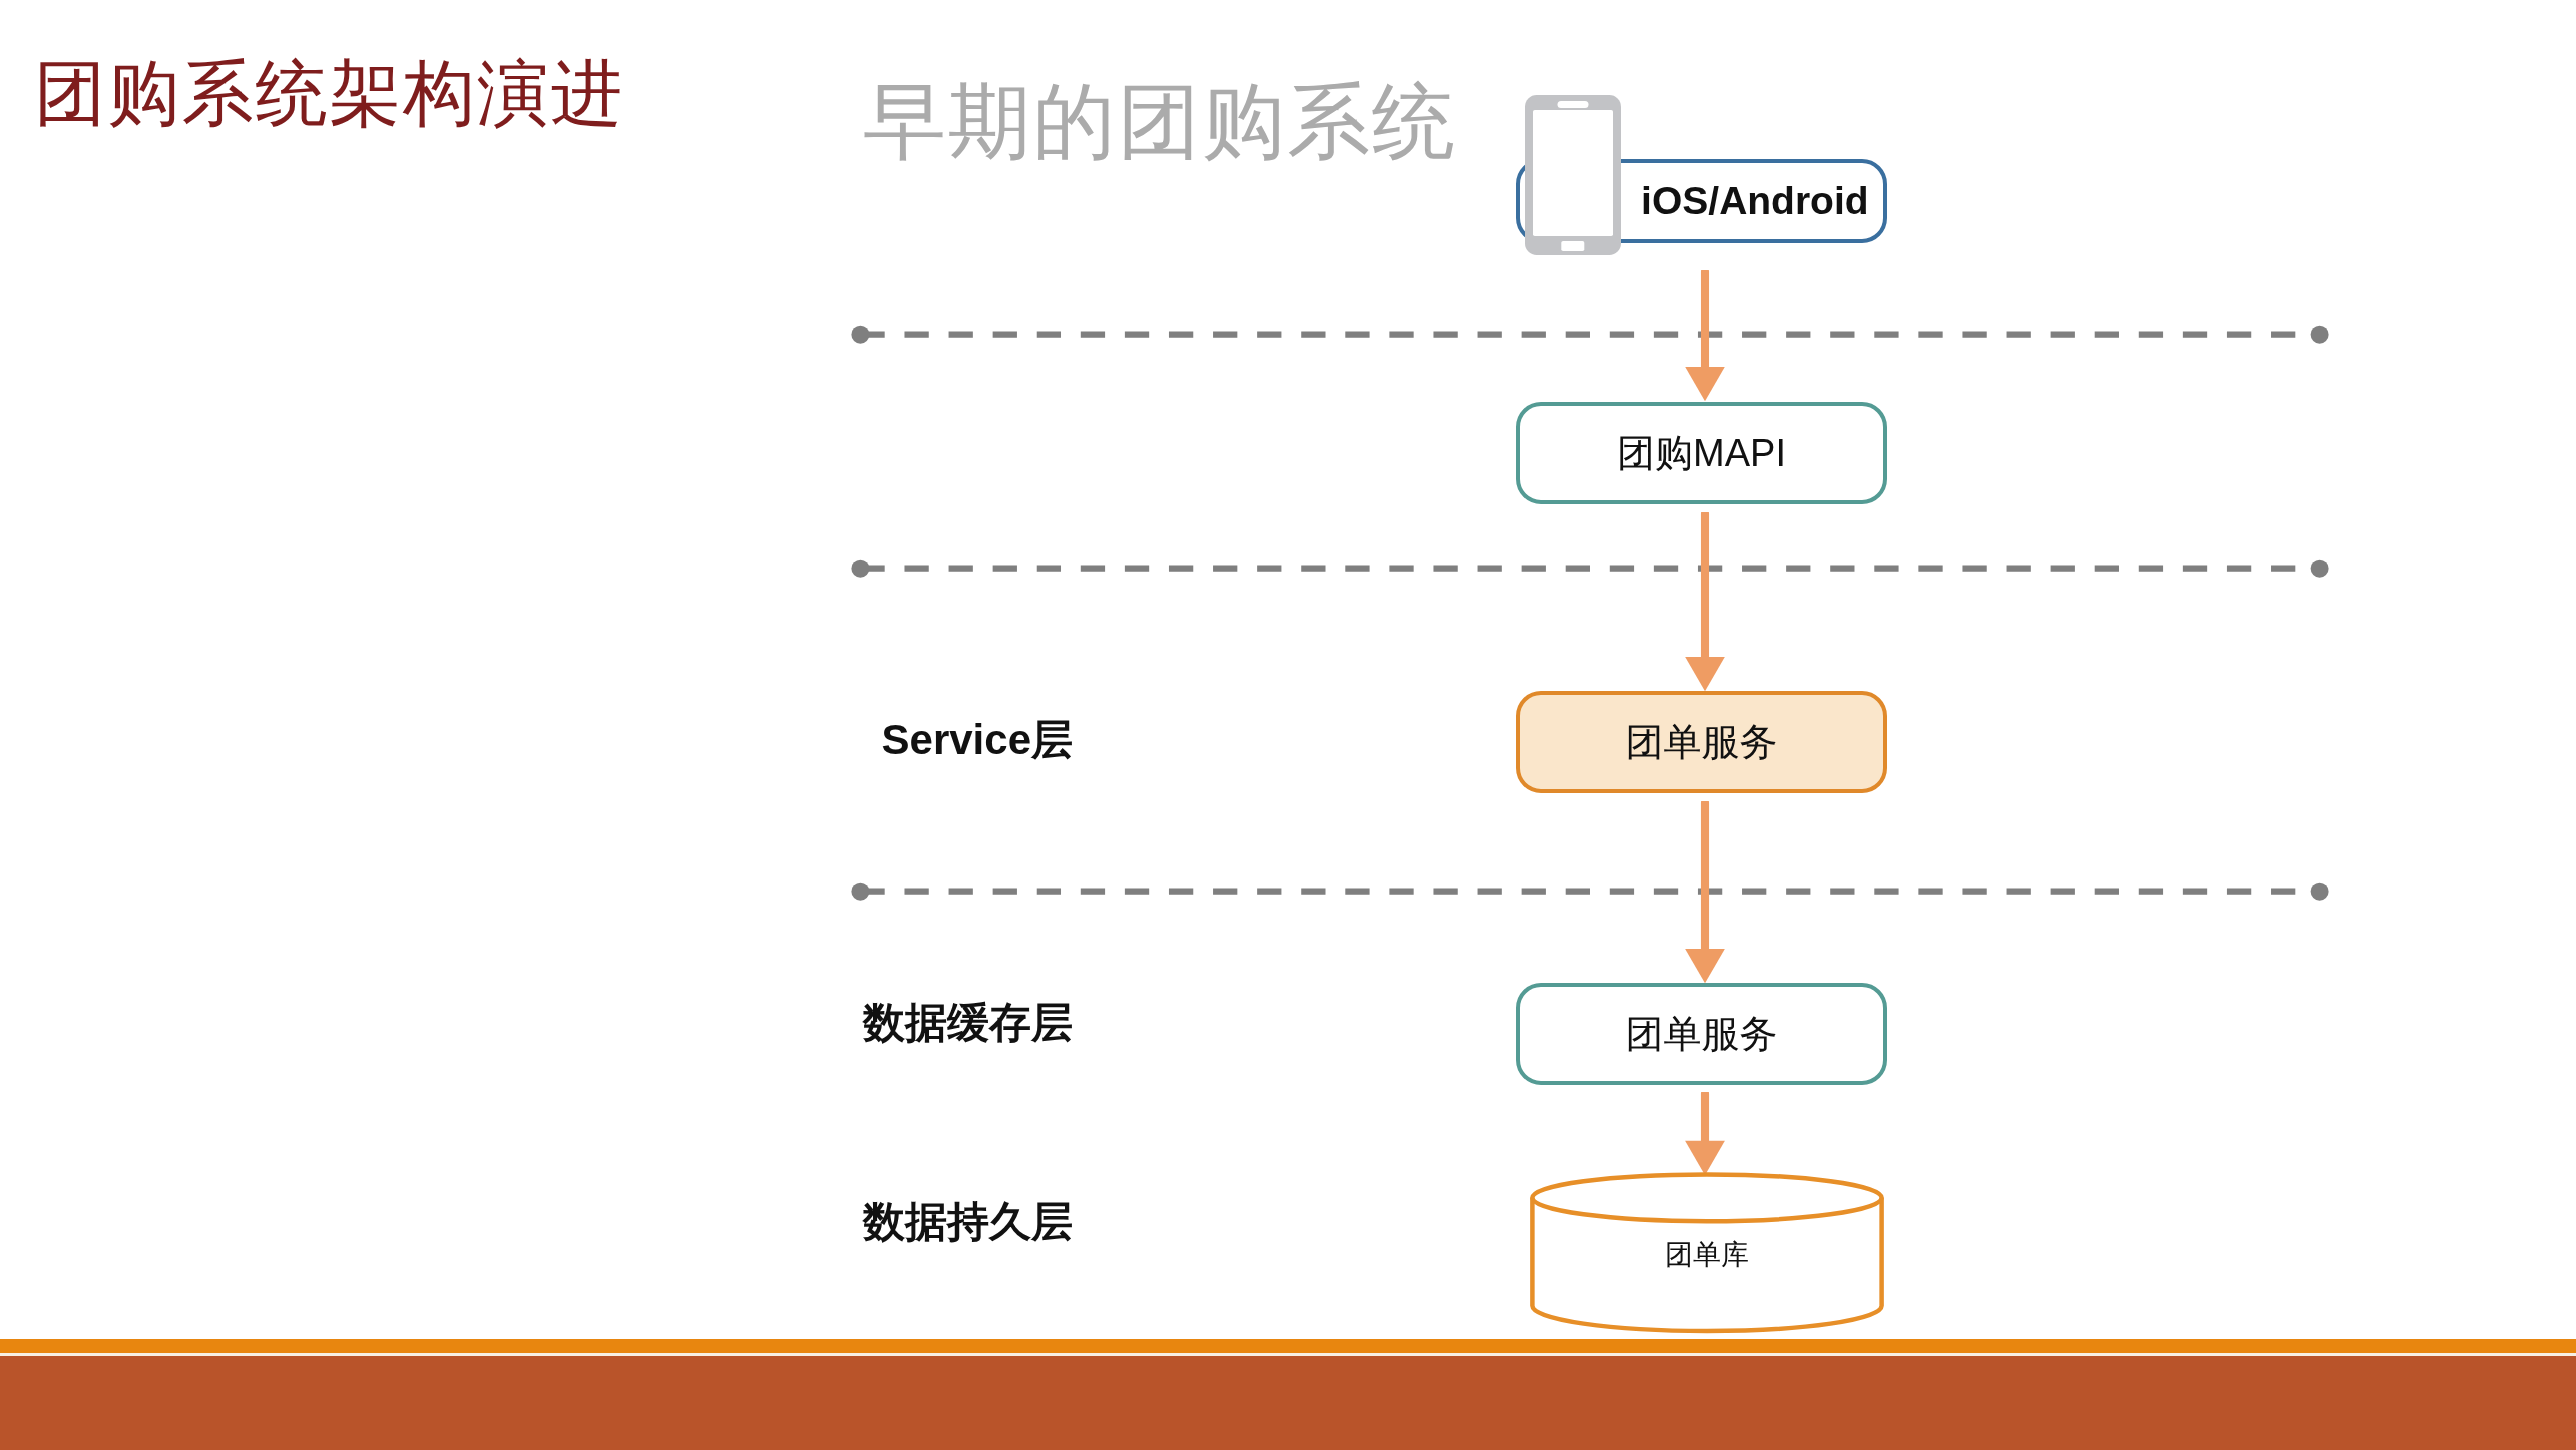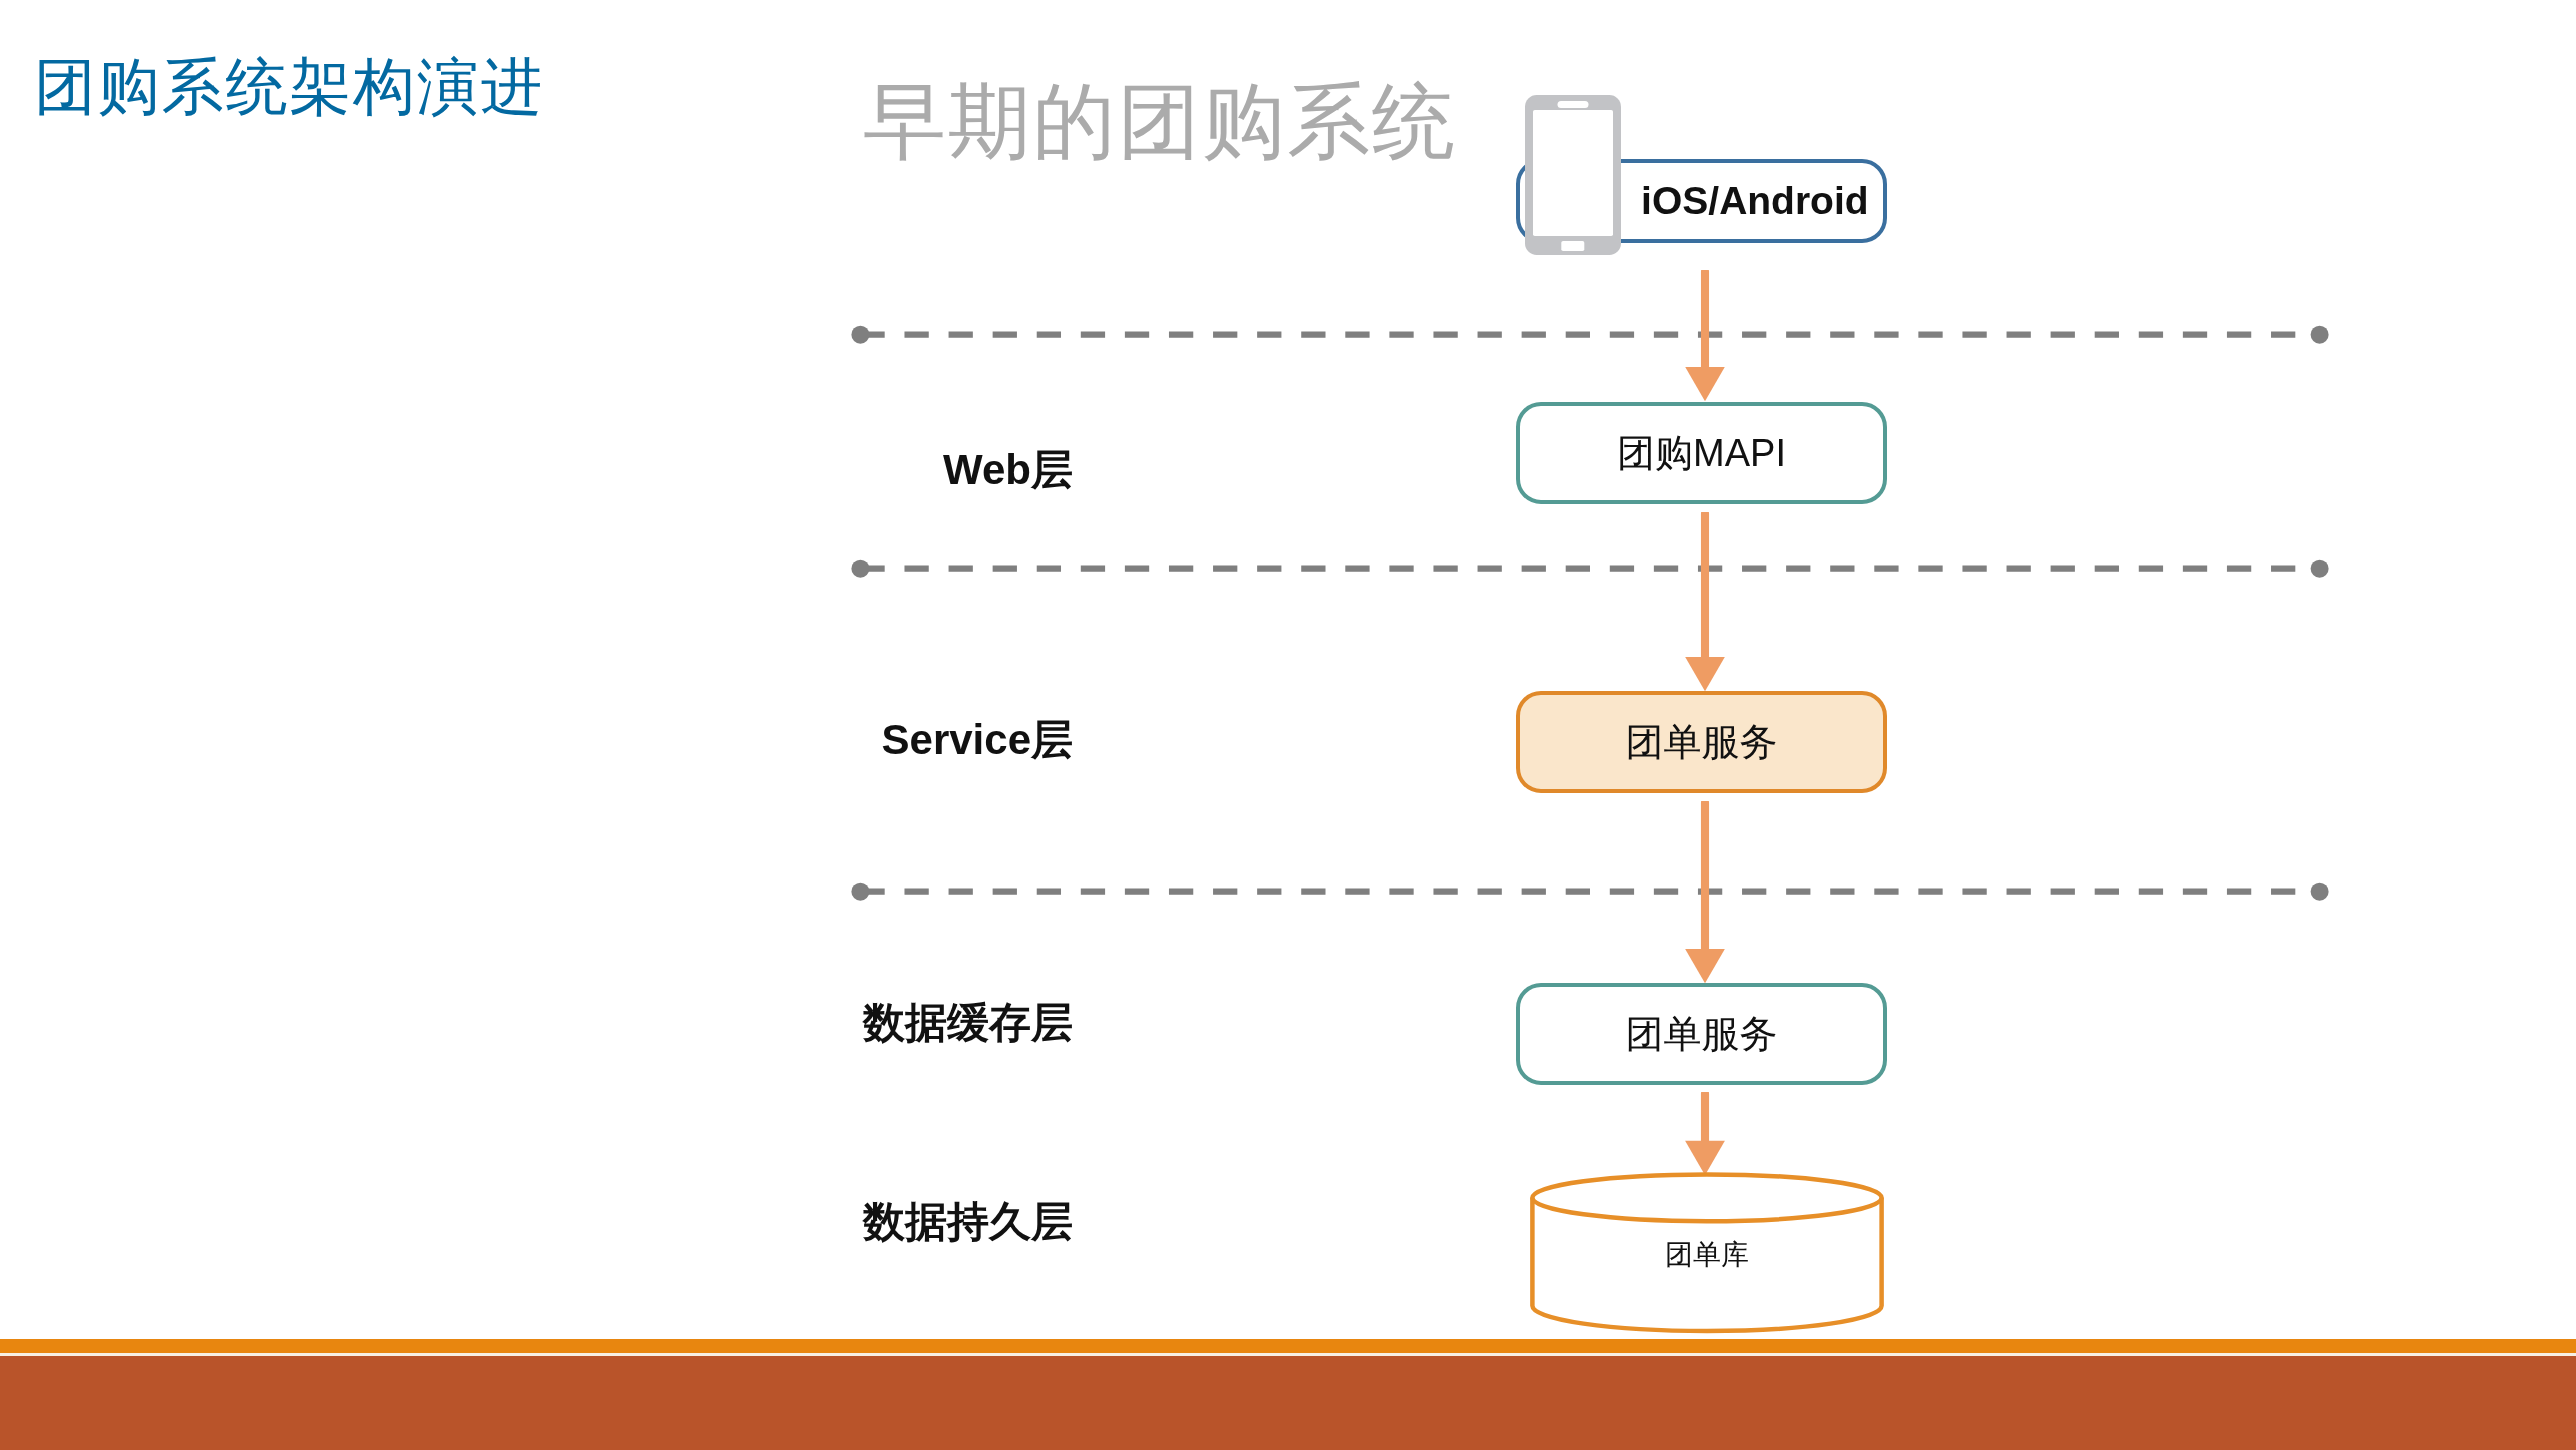--- a/index.html
+++ b/index.html
@@ -1,19 +1,19 @@
 <!DOCTYPE html>
 <html style="font-size:14.4px"><head>
 <meta charset="utf-8">
 <style>
   html,body{margin:0;padding:0;background:#ffffff;}
   body{font-family:"Liberation Sans","DejaVu Sans",sans-serif;}
   .slide{position:relative;width:2576px;height:1450px;background:#ffffff;overflow:hidden;}
 
-  .title{position:absolute;left:34px;top:47px;font-size:62px;line-height:1.3;color:#0369a1;letter-spacing:1.8px;white-space:nowrap;}
+  .title{position:absolute;left:34px;top:47px;font-size:72px;line-height:1.3;color:#7f1d1d;letter-spacing:1.8px;white-space:nowrap;}
   .subtitle{position:absolute;left:863px;top:70px;font-size:83px;line-height:1.25;color:#ABABAB;letter-spacing:1.8px;white-space:nowrap;}
 
   .node{position:absolute;left:1516px;width:371px;height:102px;background:#ffffff;
         border:4.5px solid #549B94;border-radius:25px;box-sizing:border-box;
         display:flex;align-items:center;justify-content:center;
         font-size:38px;color:#111111;}
   .node-client{top:159px;height:84px;border-color:#3A6F9F;justify-content:flex-end;
         padding-right:14.4px;font-weight:700;font-size:39px;}
   .node-mapi{top:402px;}
   .node-service{top:691px;border-color:#E0892A;background:#FAE6CB;}
@@ -60,21 +60,20 @@
     <line x1="14" y1="13" x2="1636" y2="13" stroke="#7F7F7F" stroke-width="7" stroke-dasharray="27 22"></line>
     <circle cx="14" cy="13" r="10" fill="#7F7F7F"></circle>
     <circle cx="1636" cy="13" r="10" fill="#7F7F7F"></circle>
   </svg>
   <svg class="divider" style="top:880px" width="1486" height="23.4" viewBox="0 0 1650 26">
     <line x1="14" y1="13" x2="1636" y2="13" stroke="#7F7F7F" stroke-width="7" stroke-dasharray="27 22"></line>
     <circle cx="14" cy="13" r="10" fill="#7F7F7F"></circle>
     <circle cx="1636" cy="13" r="10" fill="#7F7F7F"></circle>
   </svg>
 
-  <div class="layer-label label-web">Web层</div>
   <div class="layer-label label-service">Service层</div>
   <div class="layer-label label-cache">数据缓存层</div>
   <div class="layer-label label-persist">数据持久层</div>
 
   <svg class="arrow" style="top:270px" width="58" height="133" viewBox="0 0 64 148">
     <line x1="32" y1="2" x2="32" y2="112" stroke="#EF9C63" stroke-width="9" stroke-linecap="round"></line>
     <polygon points="10,108 54,108 32,146" fill="#EF9C63"></polygon>
   </svg>
   <svg class="arrow" style="top:512px" width="58" height="181" viewBox="0 0 64 201">
     <line x1="32" y1="2" x2="32" y2="165" stroke="#EF9C63" stroke-width="9" stroke-linecap="round"></line>

